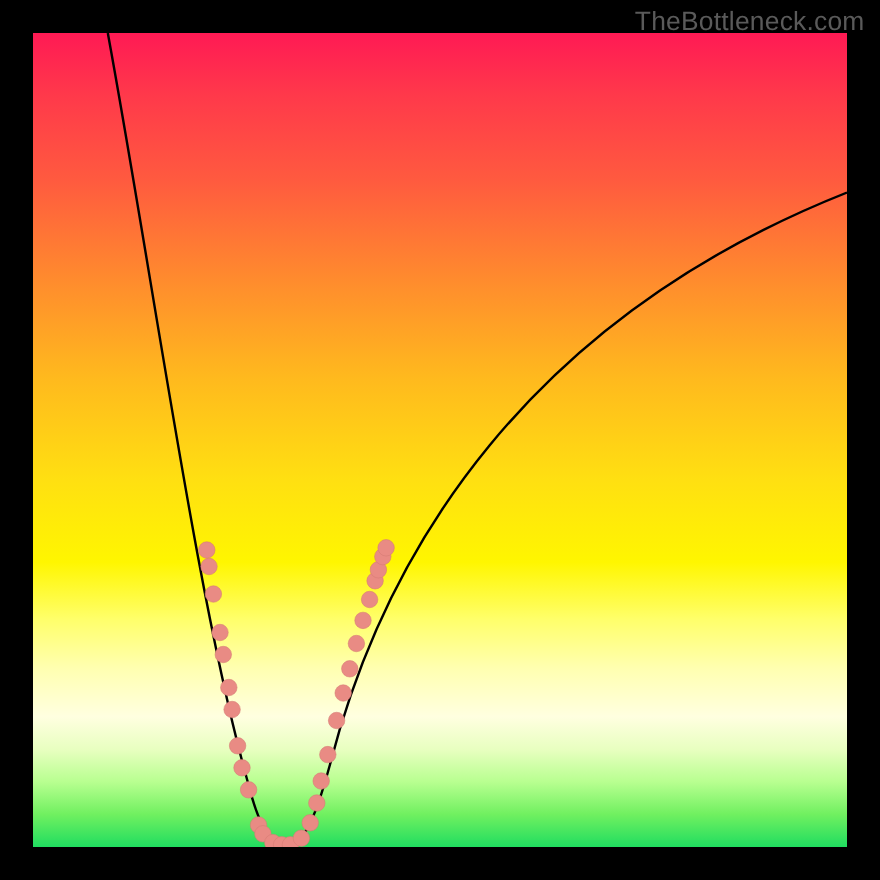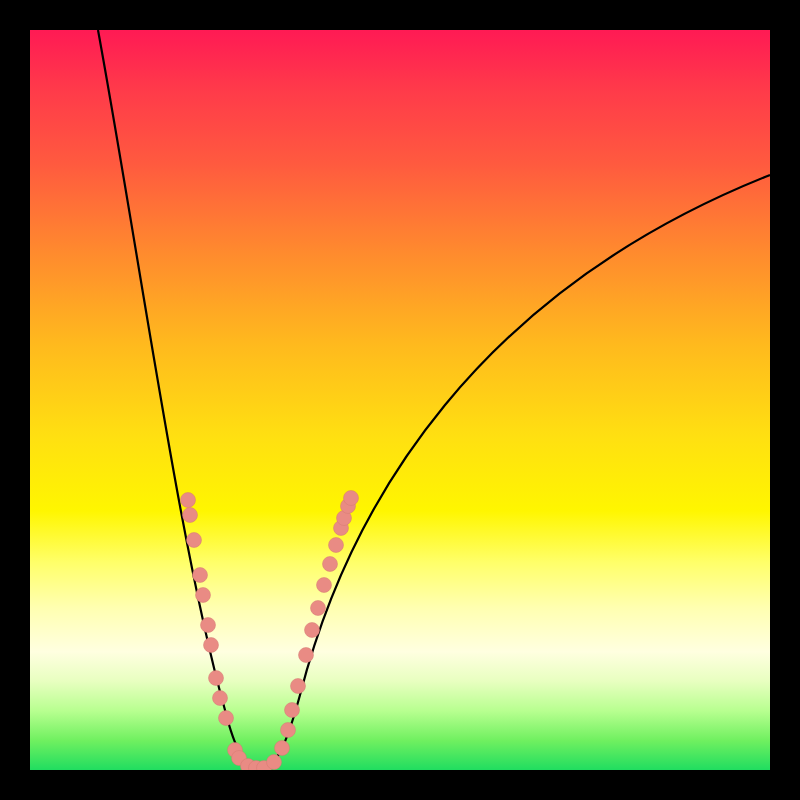--- a/index.html
+++ b/index.html
@@ -41,20 +41,21 @@
   svg.curve {
     position: absolute;
     left: 0; top: 0;
     width: 740px; height: 740px;
   }
 </style>
 </head>
 <body>
 
 <div class="frame">
+  <div class="watermark">TheBottleneck.com</div>
   <div class="plot">
     <svg class="curve" viewBox="0 0 740 740" preserveAspectRatio="none">
       <path fill="none" stroke="#000" stroke-width="2.2" d="M 68 0 C 110 230, 150 520, 195 680 C 205 720, 215 738, 230 738 C 245 738, 255 720, 270 665 C 320 470, 450 260, 740 145"></path>
       <g id="markers">
           <circle cx="158" cy="470" r="7.5" fill="#e98b84" stroke="#d47a73" stroke-width="0.5"></circle>
           <circle cx="160" cy="485" r="7.5" fill="#e98b84" stroke="#d47a73" stroke-width="0.5"></circle>
           <circle cx="164" cy="510" r="7.5" fill="#e98b84" stroke="#d47a73" stroke-width="0.5"></circle>
           <circle cx="170" cy="545" r="7.5" fill="#e98b84" stroke="#d47a73" stroke-width="0.5"></circle>
           <circle cx="173" cy="565" r="7.5" fill="#e98b84" stroke="#d47a73" stroke-width="0.5"></circle>
           <circle cx="178" cy="595" r="7.5" fill="#e98b84" stroke="#d47a73" stroke-width="0.5"></circle>

